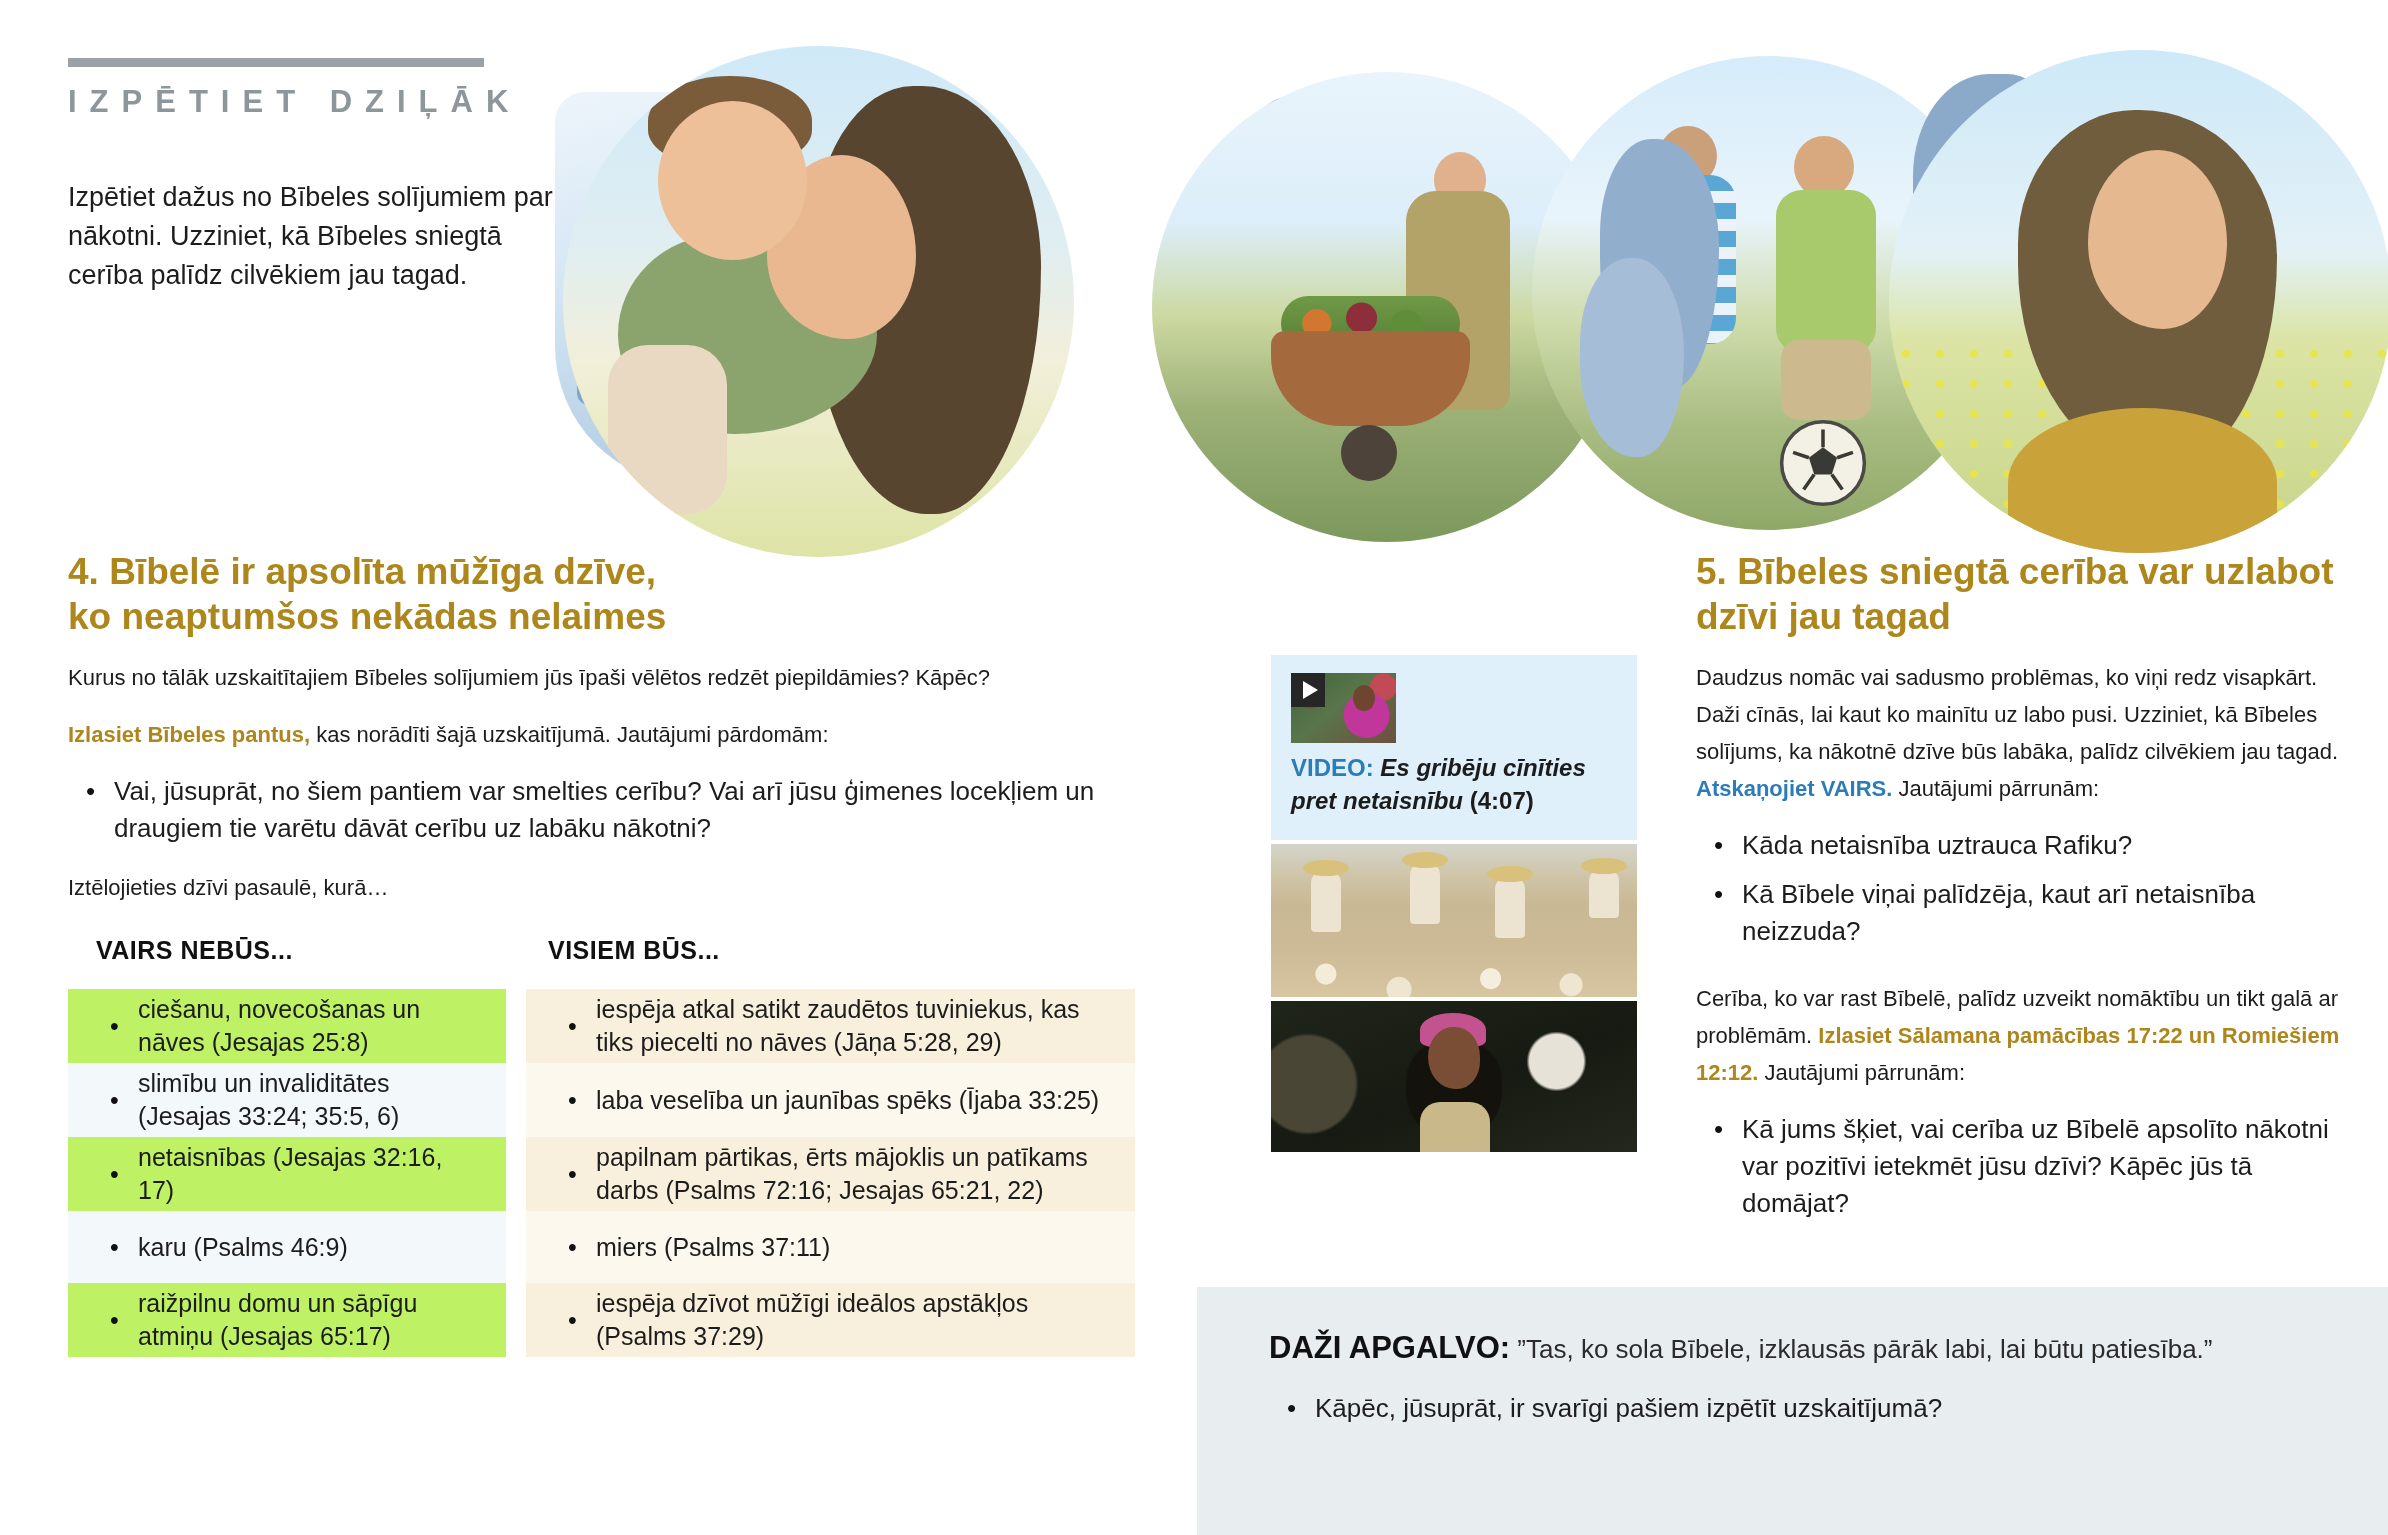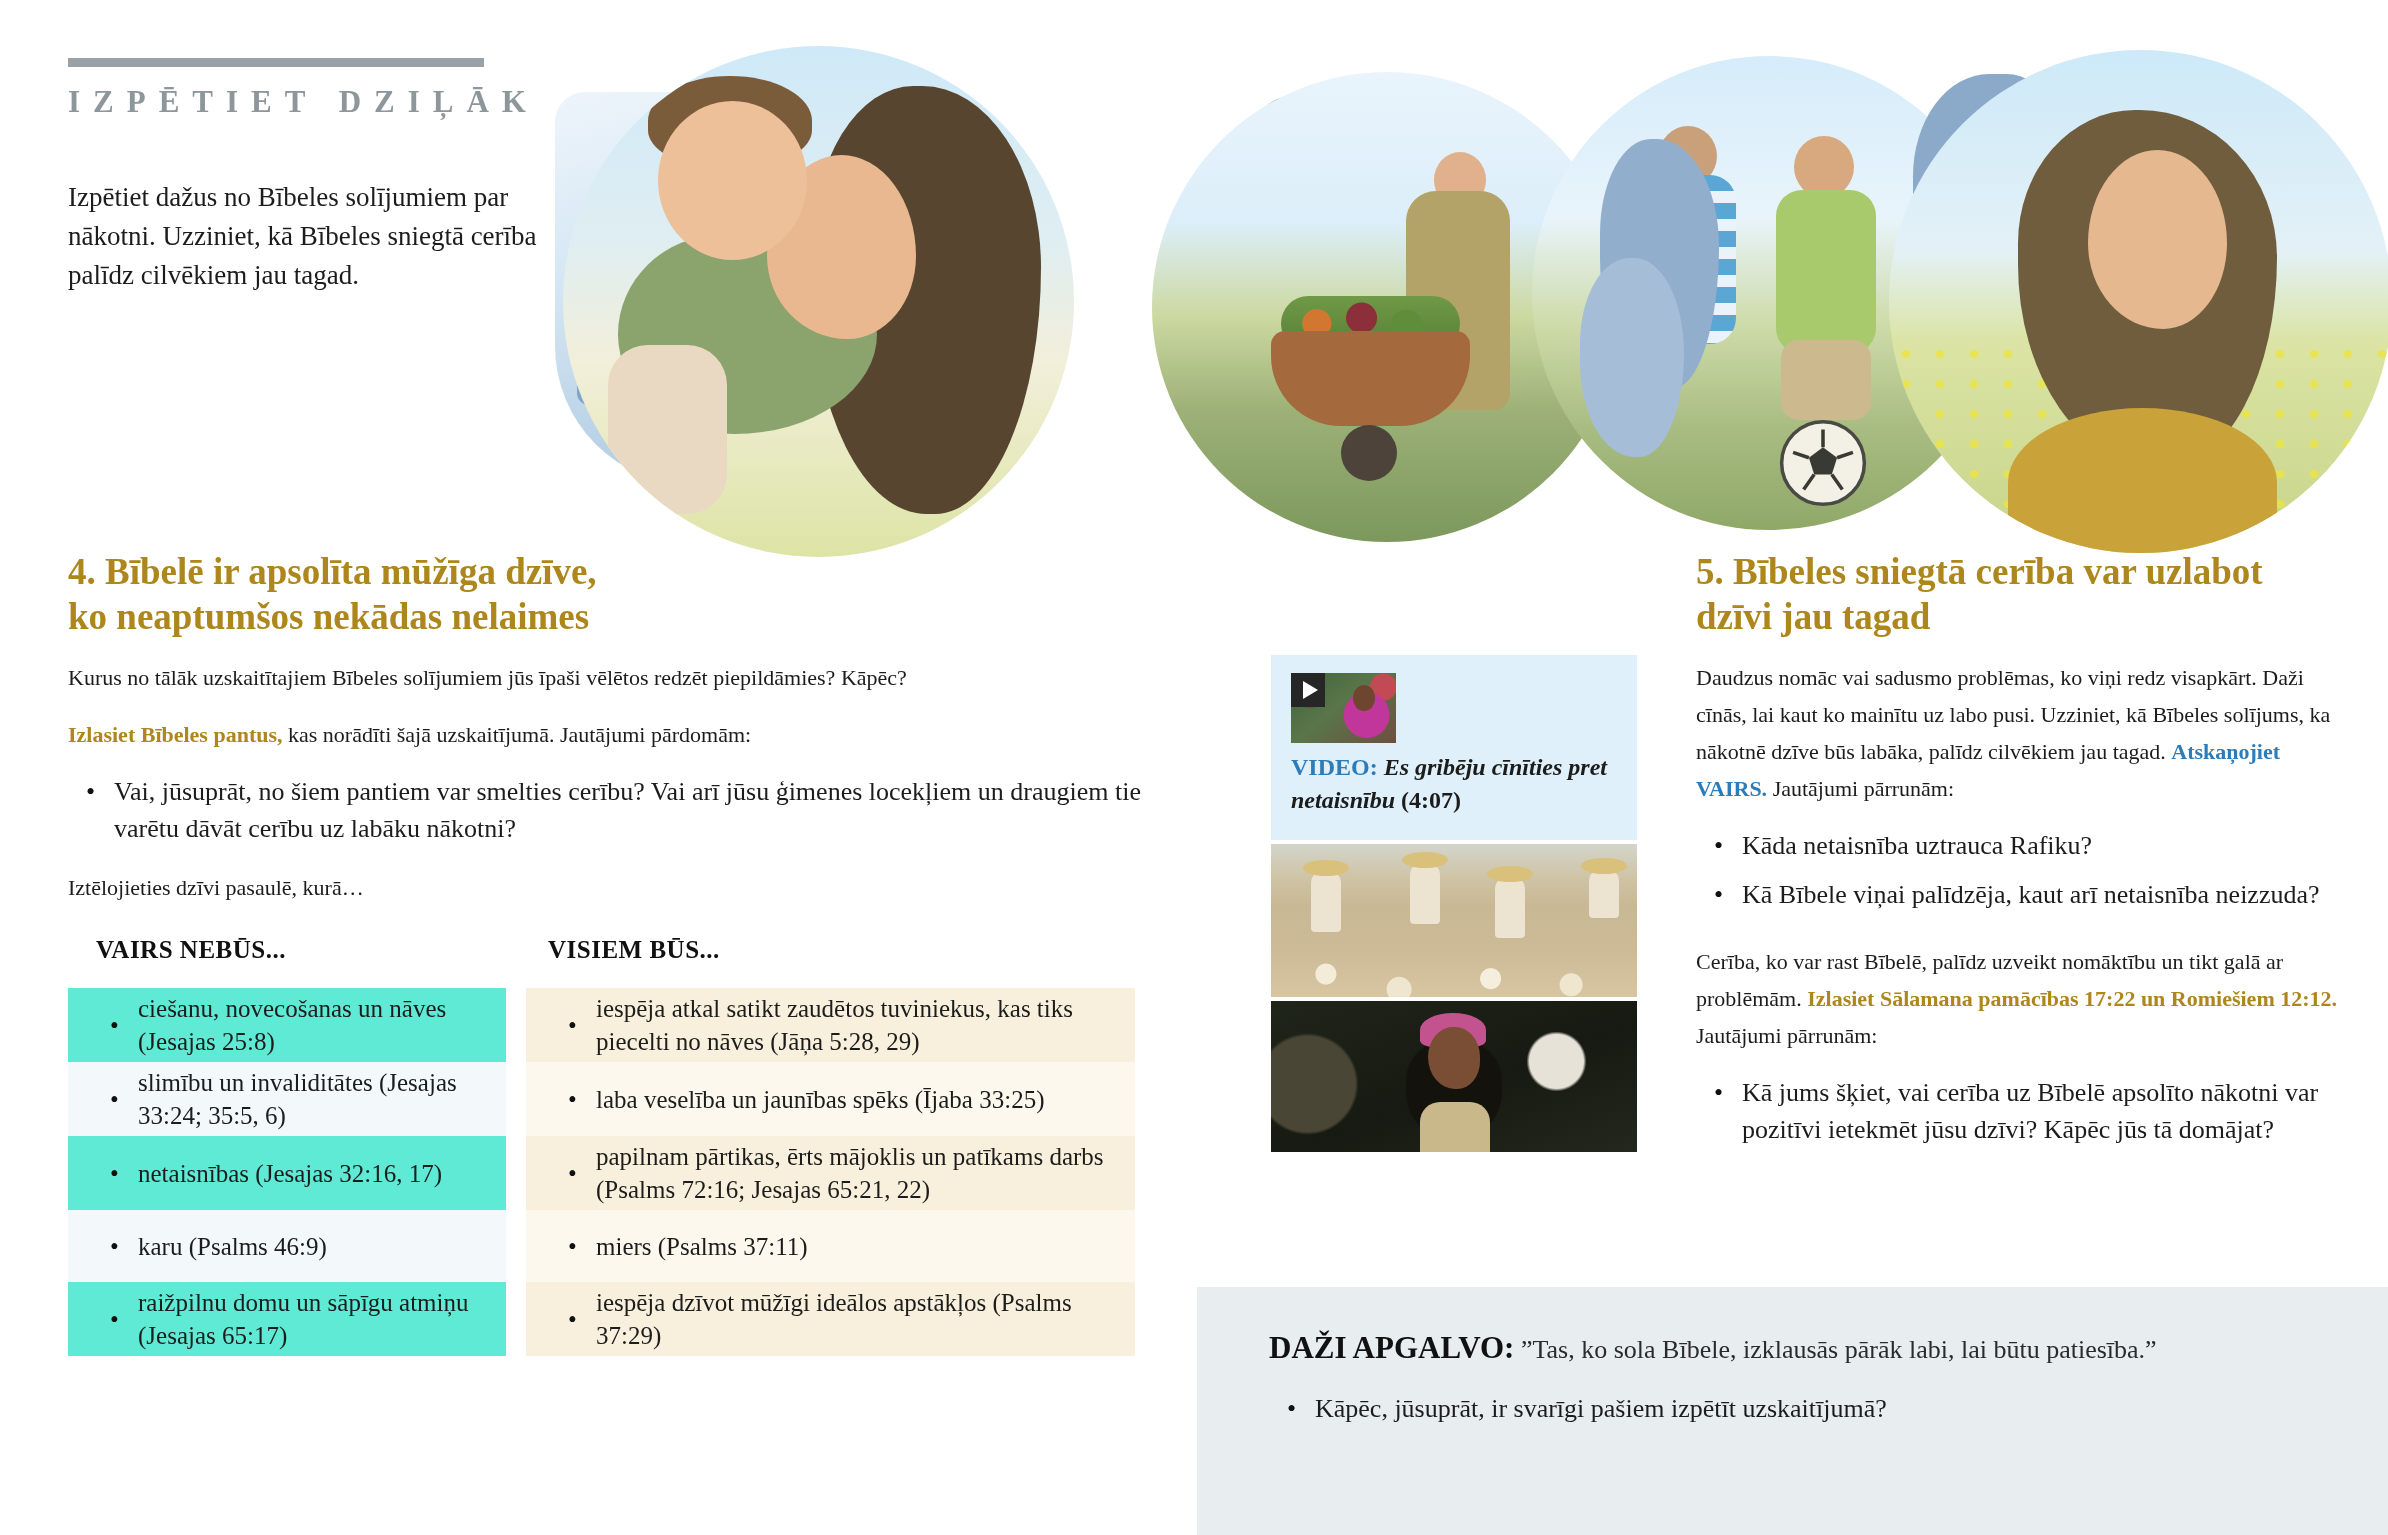--- a/index.html
+++ b/index.html
@@ -1,17 +1,17 @@
 <!DOCTYPE html>
 <html><head>
 <meta charset="utf-8">
 <style>
   html,body{margin:0;padding:0;background:#ffffff;}
   .page{position:relative;width:2388px;height:1535px;background:#ffffff;overflow:hidden;
-        font-family:Liberation Serif, serif;color:#1c1c1c;}
+        font-family:Liberation Sans, sans-serif;color:#1c1c1c;}
 
   
   .kicker-bar{position:absolute;left:68px;top:58px;width:416px;height:9px;background:#9aa2a7;}
   .kicker{position:absolute;left:68px;top:84px;font-size:31px;font-weight:bold;
           letter-spacing:13px;color:#8d969b;}
   .intro{position:absolute;left:68px;top:151px;width:494px;font-size:27px;line-height:39px;}
 
   
   .hero *{position:absolute;}
   .circle{border-radius:50%;overflow:hidden;}
@@ -83,21 +83,21 @@
 
   .tbl-heads{display:flex;margin:14px 0 24px 0;}
   .tbl-heads .th{font-size:25px;font-weight:bold;letter-spacing:0.5px;color:#111;}
   .tbl-heads .th1{width:438px;padding-left:28px;box-sizing:border-box;}
   .tbl-heads .th2{width:609px;margin-left:20px;padding-left:22px;box-sizing:border-box;}
   .tbl{display:grid;grid-template-columns:438px 609px;column-gap:20px;}
   .cell{position:relative;display:flex;align-items:center;min-height:72px;
         padding:4px 26px 4px 70px;box-sizing:border-box;font-size:25px;line-height:33px;}
   .cell::before{content:"\2022";position:absolute;left:42px;top:50%;transform:translateY(-50%);
         align-self:flex-start;font-size:25px;color:#111;}
-  .cL.odd{background:#5eead4;} .cL.even{background:#f3f8fa;}
+  .cL.odd{background:#bef264;} .cL.even{background:#f3f8fa;}
   .cR.odd{background:#f8f0dc;} .cR.even{background:#fcf8ee;}
 
   
   .video-panel{position:absolute;left:1271px;top:655px;width:366px;height:185px;background:#dff0fa;}
   .thumb{position:absolute;left:20px;top:18px;width:105px;height:70px;overflow:hidden;cursor:pointer;
      background:radial-gradient(circle at 72% 60%,#c0369a 0 26%,transparent 27%),
                 radial-gradient(circle at 18% 30%,#b43048 0 14%,transparent 15%),
                 radial-gradient(circle at 88% 20%,#c14a55 0 12%,transparent 13%),
                 linear-gradient(140deg,#3f6138 0%,#59764a 45%,#6d4f3f 100%);}
   .thumb .face{position:absolute;left:62px;top:12px;width:22px;height:26px;background:#6e4630;border-radius:50%;}

